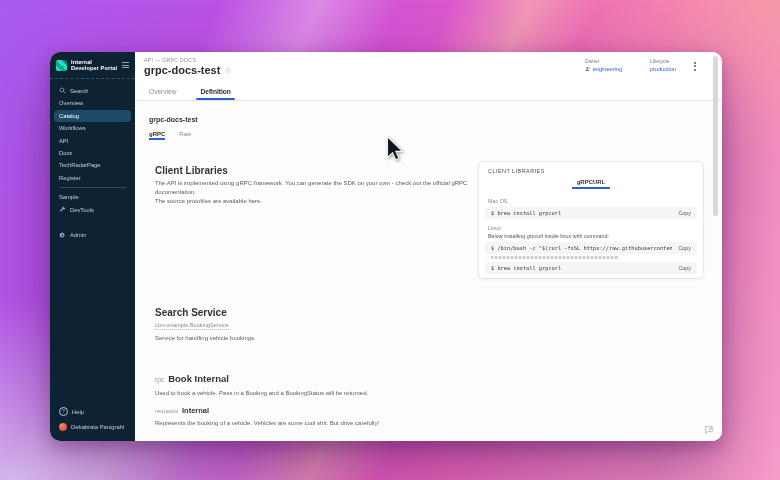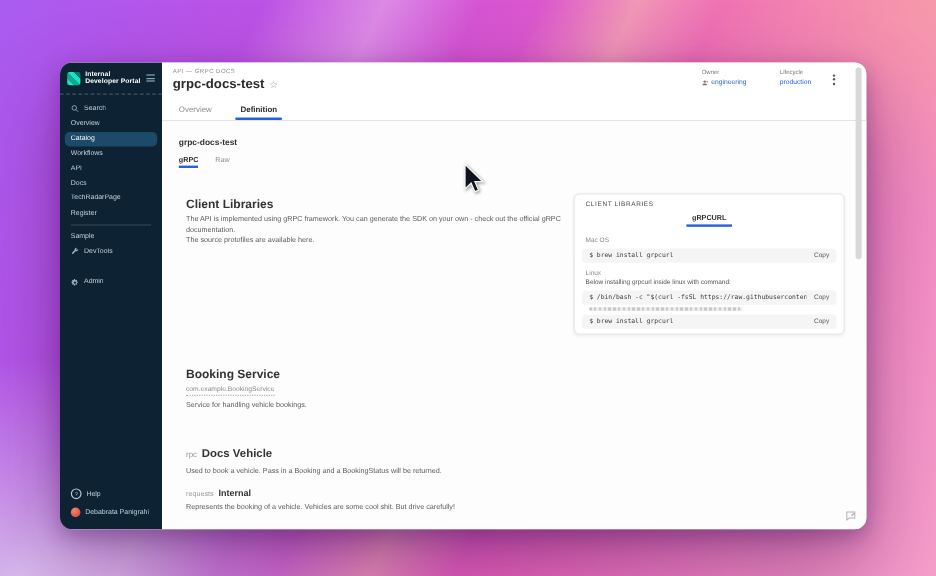--- a/index.html
+++ b/index.html
@@ -236,27 +236,27 @@
             <code>$ /bin/bash -c "$(curl -fsSL https://raw.githubusercontent.com</code>
             <span class="copy-btn">Copy</span>
           </div>
           <div class="hscroll" style="top:94px"></div>
           <div class="code-row" style="top:100px">
             <code>$ brew install grpcurl</code>
             <span class="copy-btn">Copy</span>
           </div>
         </div>
 
-        <div class="h2 svc-head">Booking Service</div>
+        <div class="h2 svc-head">Search Service</div>
         <div class="svc-pkg">com.example.BookingService</div>
         <div class="body-txt svc-desc">Service for handling vehicle bookings.</div>
 
         <div class="rpc-row">
           <span class="kind">rpc</span>
-          <span class="rpc-name">Docs Vehicle</span>
+          <span class="rpc-name">Book Internal</span>
         </div>
         <div class="body-txt rpc-desc">Used to book a vehicle. Pass in a Booking and a BookingStatus will be returned.</div>
 
         <div class="req-row">
           <span class="kind" style="font-size:6px">requests</span>
           <span class="req-name">Internal</span>
         </div>
         <div class="body-txt req-desc">Represents the booking of a vehicle. Vehicles are some cool shit. But drive carefully!</div>
       </div>
 

